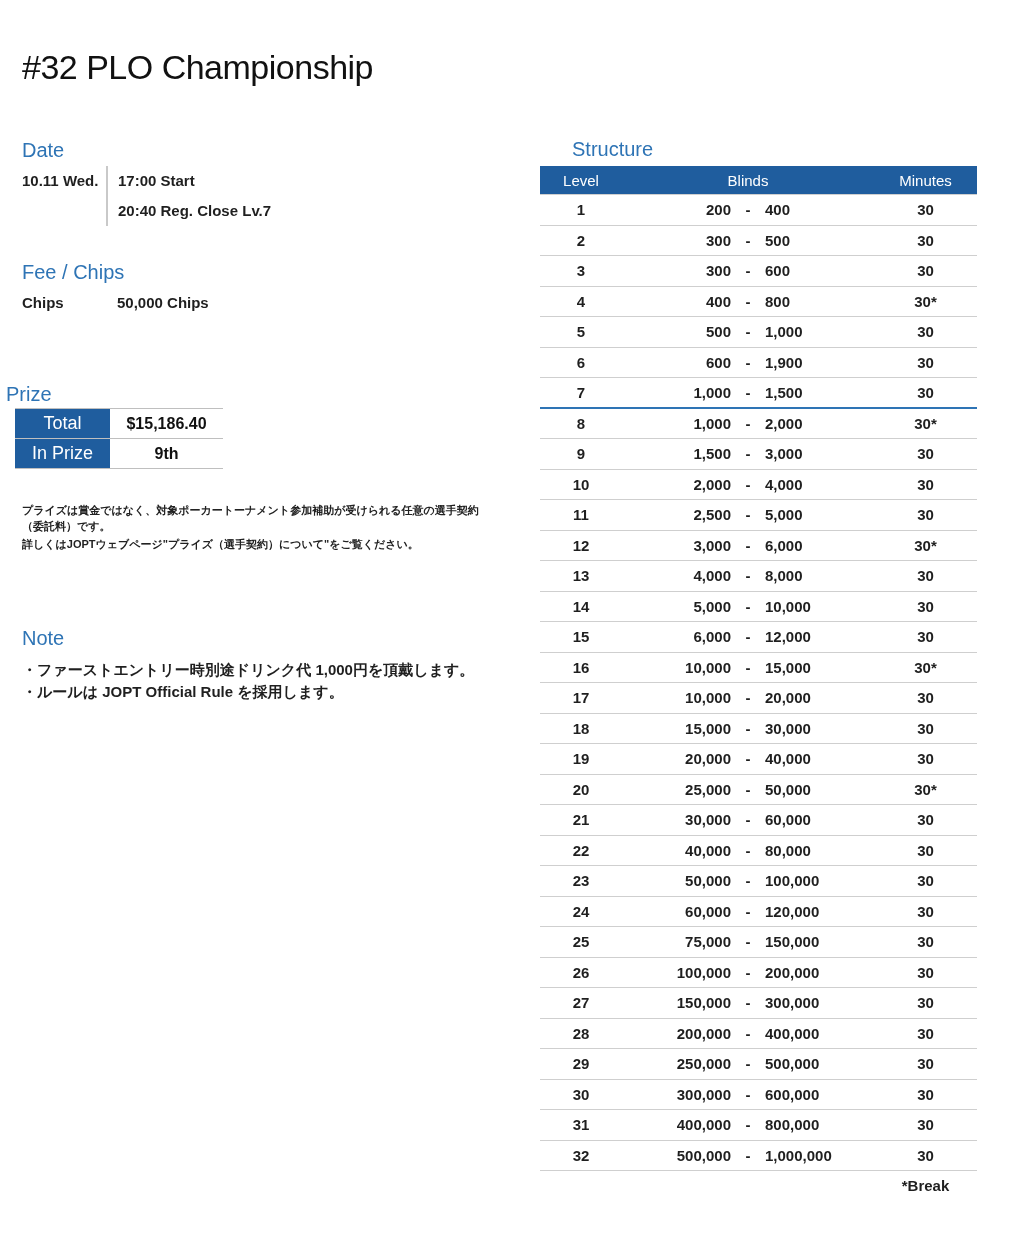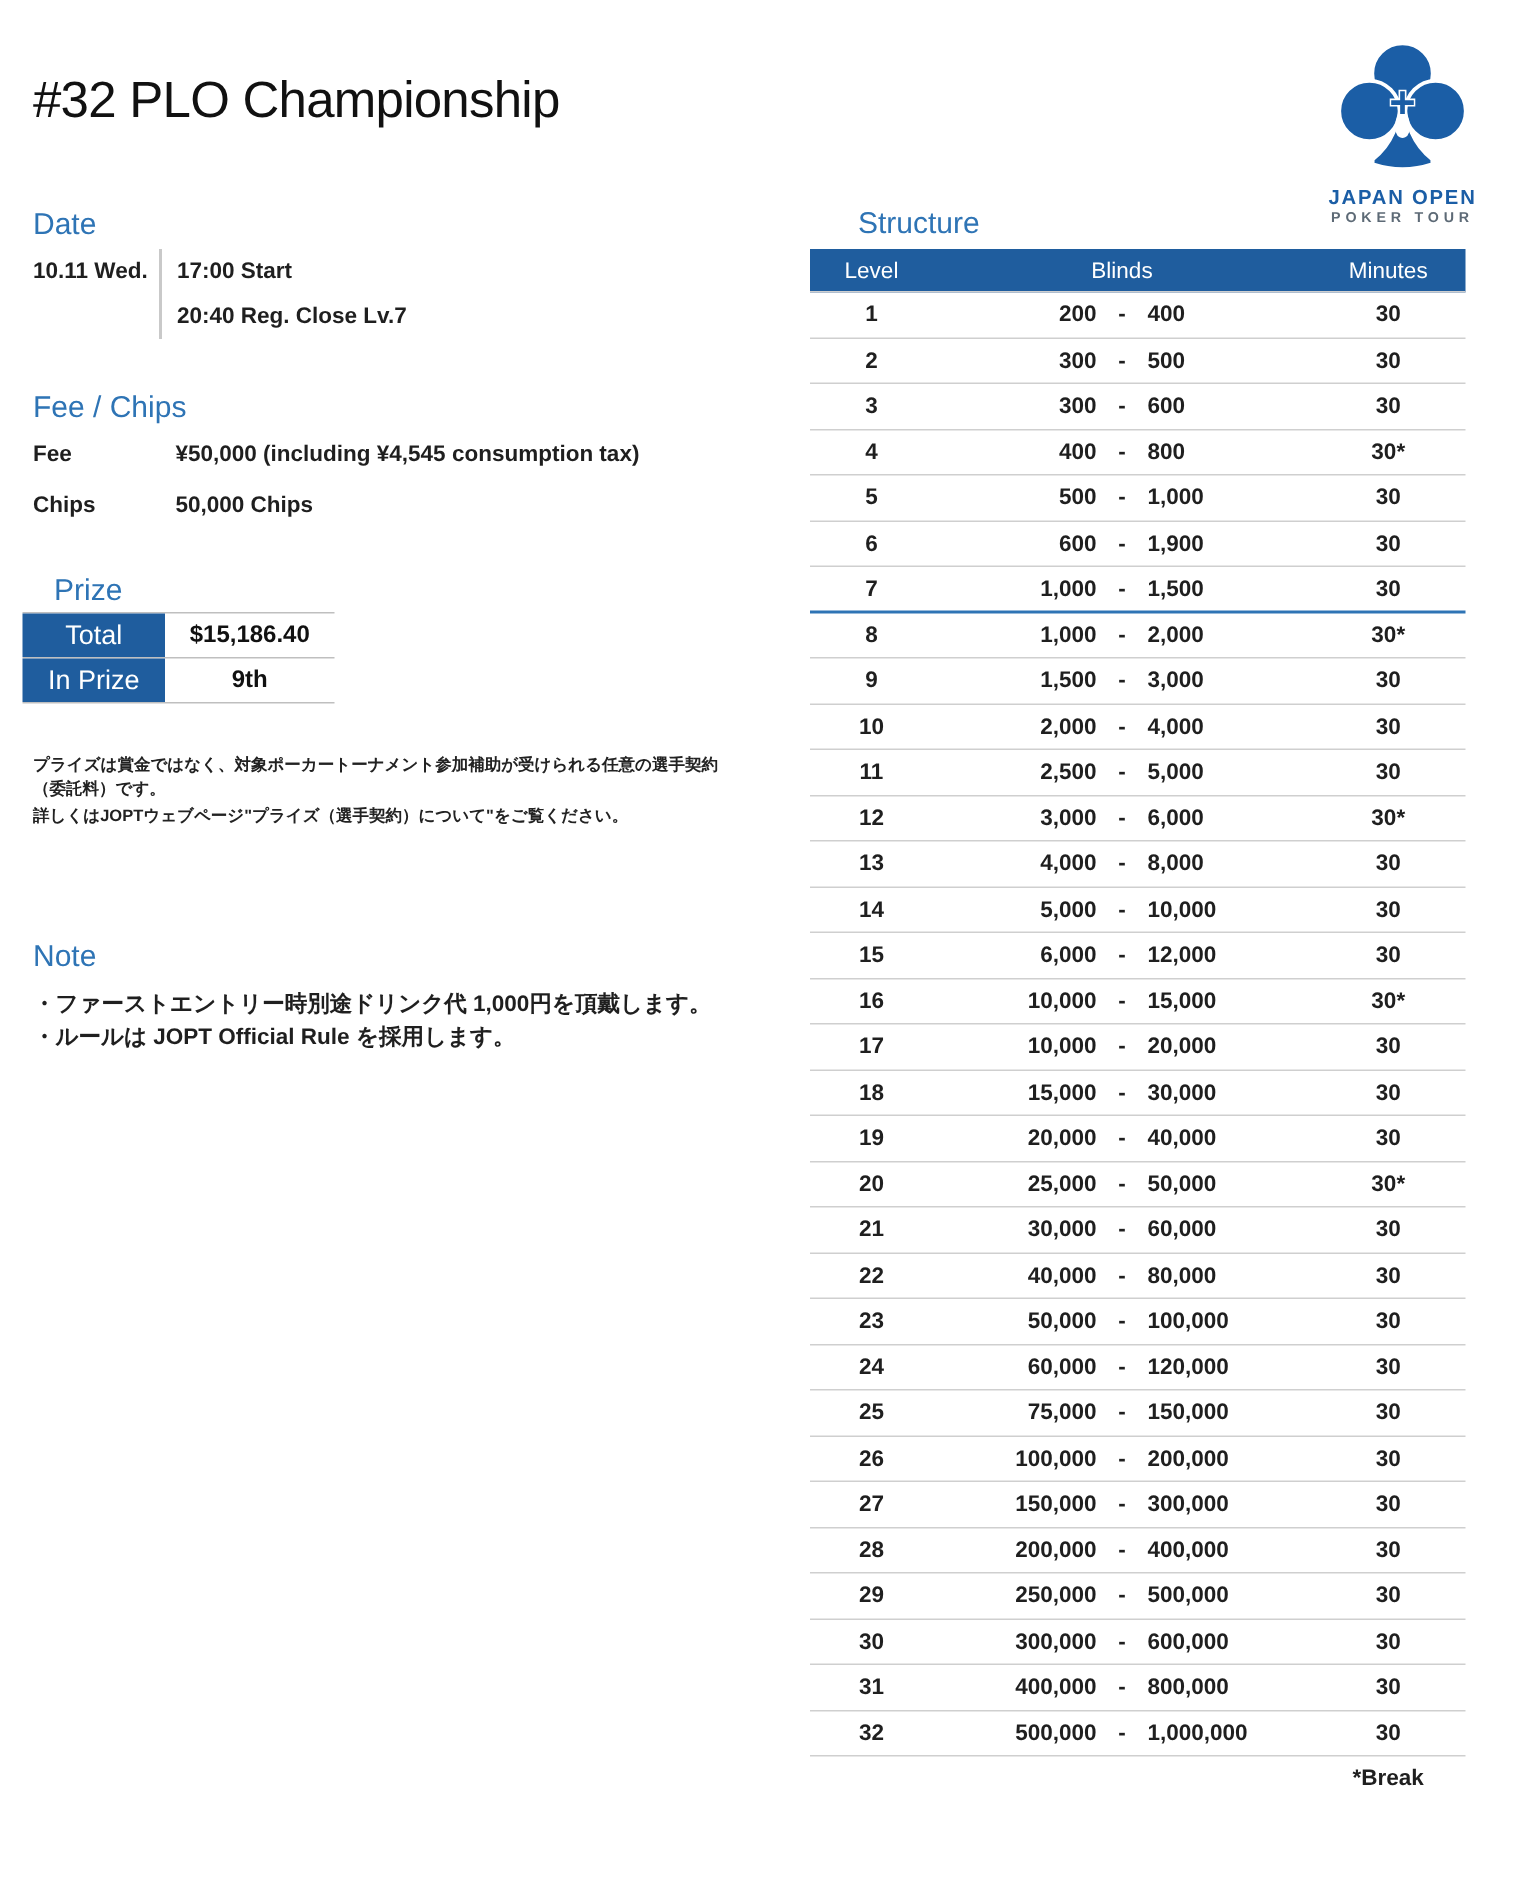--- a/index.html
+++ b/index.html
@@ -35,21 +35,21 @@
   .date-line2{left:118px;top:202px;font-size:15px;font-weight:700;}
 
   
   .fee-heading{left:22px;top:261px;}
   .fee-rows{left:22px;top:294px;width:470px;}
   .kv-row{display:flex;margin-bottom:17px;font-size:15px;font-weight:700;}
   .kv-label{width:95px;}
   .kv-value{flex:1;}
 
   
-  .prize-heading{left:36px;top:383px;}
+  .prize-heading{left:6px;top:383px;}
   .prize-table{left:15px;top:408px;width:208px;border-top:1px solid var(--prize-line);}
   .prize-row{display:flex;height:30px;border-bottom:1px solid var(--prize-line);box-sizing:border-box;}
   .prize-label{width:95px;background:var(--table-blue);color:#fff;font-size:18px;display:flex;align-items:center;justify-content:center;}
   .prize-value{flex:1;font-size:16px;font-weight:700;display:flex;align-items:center;justify-content:center;color:#111;}
   .prize-disclaimer{left:22px;top:503px;width:472px;font-size:11px;font-weight:700;line-height:15.5px;color:#222;}
   .prize-disclaimer p{margin:0 0 3px 0;}
 
   
   .note-heading{left:22px;top:627px;}
   .note-items{left:22px;top:659px;width:480px;font-size:15px;font-weight:700;line-height:22px;}
@@ -71,46 +71,29 @@
   .c-minutes{width:103px;text-align:center;}
   .structure-footnote{left:874px;top:1177px;width:103px;text-align:center;font-size:15px;font-weight:700;}
 </style>
 </head>
 <body>
 
 <div class="page">
 
   <div class="abs page-title">#32 PLO Championship</div>
 
-  <div class="abs logo">
-    <svg width="100" height="98" viewBox="0 0 100 100" aria-hidden="true">
-      <path d="M50 40 C48 60 43 74 30 84 L30 87 Q50 93.5 70 87 L70 84 C57 74 52 60 50 40 Z" fill="#1B5EA6" stroke="#ffffff" stroke-width="2"></path>
-      <circle cx="50" cy="25.5" r="20.5" fill="#1B5EA6" stroke="#ffffff" stroke-width="2.5"></circle>
-      <circle cx="27.5" cy="51" r="20.5" fill="#1B5EA6" stroke="#ffffff" stroke-width="2.5"></circle>
-      <circle cx="72.5" cy="51" r="20.5" fill="#1B5EA6" stroke="#ffffff" stroke-width="2.5"></circle>
-      <path d="M50 46 C45.5 55 43 62.5 46.5 67.5 C48.5 70 51.5 70 53.5 67.5 C57 62.5 54.5 55 50 46 Z" fill="#ffffff"></path>
-      <path d="M47.3 36.5 h5.4 v6 h6 v5.4 h-6 v6 h-5.4 v-6 h-6 v-5.4 h6 Z" fill="#ffffff"></path>
-      <path d="M48.4 37.6 h3.2 v6.1 h6.1 v3.2 h-6.1 v6.1 h-3.2 v-6.1 h-6.1 v-3.2 h6.1 Z" fill="#1B5EA6"></path>
-    </svg>
-    <div class="logo-name">JAPAN OPEN</div>
-    <div class="logo-sub">POKER TOUR</div>
-  </div>
 
   <div class="abs section-heading date-heading">Date</div>
   <div class="abs date-value">10.11 Wed.</div>
   <div class="abs date-divider"></div>
   <div class="abs date-line1">17:00 Start</div>
   <div class="abs date-line2">20:40 Reg. Close Lv.7</div>
 
   <div class="abs section-heading fee-heading">Fee / Chips</div>
   <div class="abs fee-rows">
-      <div class="kv-row">
-        <span class="kv-label">Fee</span>
-        <span class="kv-value">¥50,000 (including ¥4,545 consumption tax)</span>
-      </div>
       <div class="kv-row">
         <span class="kv-label">Chips</span>
         <span class="kv-value">50,000 Chips</span>
       </div>
     </div>
 
   <div class="abs section-heading prize-heading">Prize</div>
   <div class="abs prize-table">
       <div class="prize-row">
         <span class="prize-label">Total</span>

